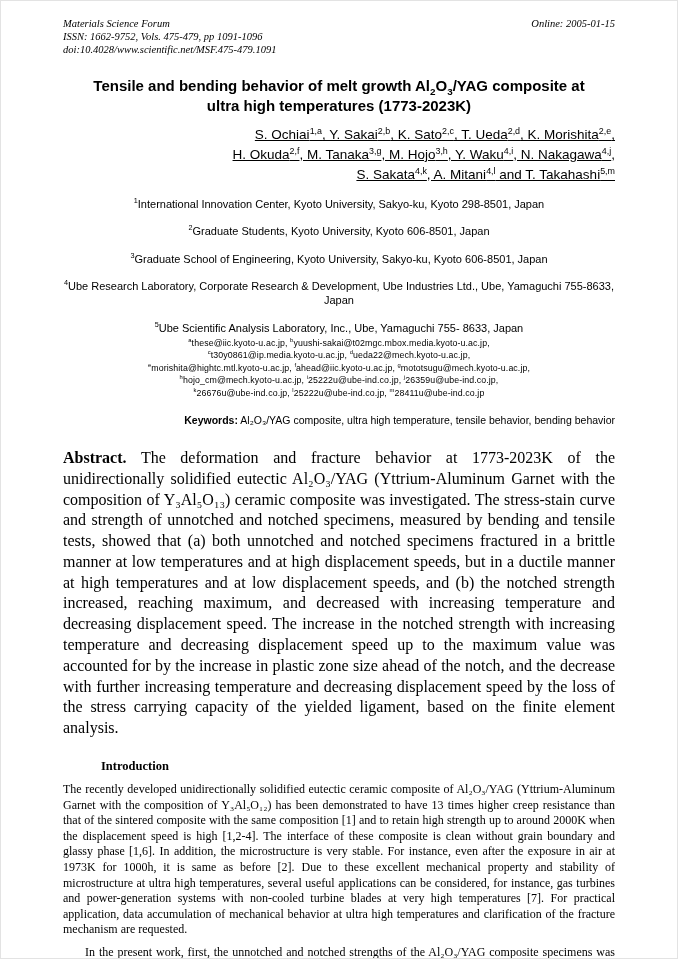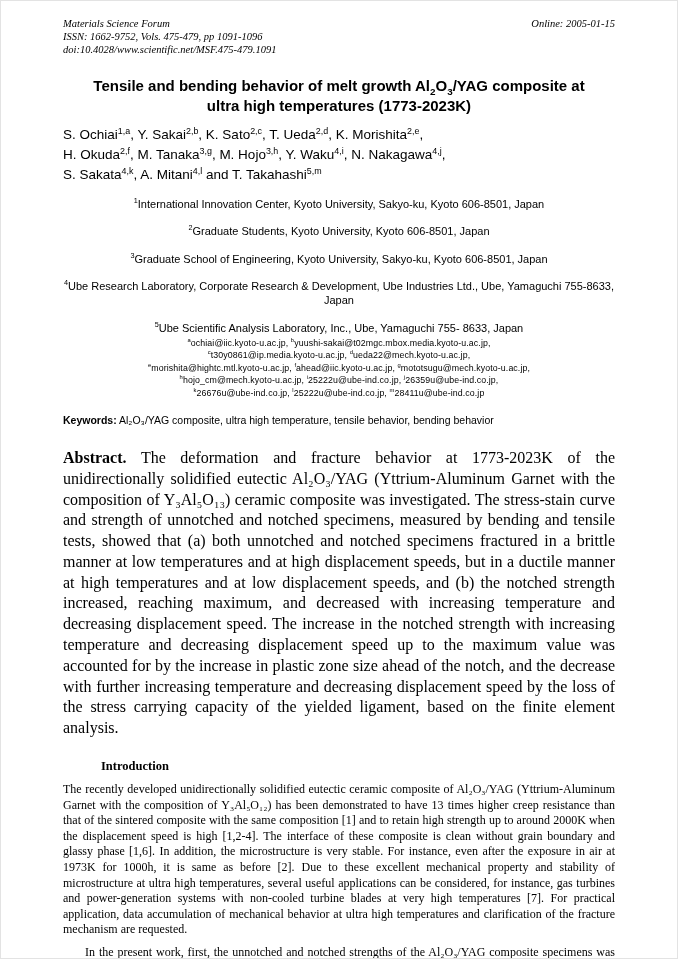--- a/index.html
+++ b/index.html
@@ -18,32 +18,32 @@
     font-family:"Liberation Serif", serif; font-style:italic;
     font-size:10.5px; line-height:1.25;
   }
   .masthead-left div { white-space:nowrap; }
 
   .title {
     margin-top:20px; text-align:center; font-weight:bold;
     font-size:15px; line-height:1.3; font-family:"Liberation Sans", sans-serif;
   }
   .authors {
-    margin-top:10px; text-align:left; font-size:13.5px; line-height:1.45;
+    margin-top:10px; text-align:right; font-size:13.5px; line-height:1.45;text-decoration:underline;
   }
   .affiliations {
     margin-top:13px; text-align:center; font-size:11px; line-height:1.3;
   }
   .affiliations > div { margin-bottom:13px; }
   .affiliations > div:last-child { margin-bottom:0; }
   .emails {
     margin-top:2px; text-align:center; font-size:8.8px; line-height:1.42;
     letter-spacing:0.1px;
   }
-  .keywords { margin-top:15px; font-size:10.5px; line-height:1.3; }
+  .keywords { margin-top:15px; font-size:10.5px; line-height:1.3;text-align:right; }
   .keywords b { font-weight:bold; }
 
   .abstract {
     margin-top:20px; font-family:"Liberation Serif", serif;
     font-size:16px; line-height:1.3; text-align:justify;
   }
   .abstract b { font-weight:bold; }
 
   .section-heading {
     margin-top:20px; font-family:"Liberation Serif", serif;
@@ -74,29 +74,29 @@
       <div><span>ultra high temperatures (1773-2023K)</span></div>
     </div>
 
   <div class="authors" id="authors">
       <div><span>S. Ochiai</span><sup>1,a</sup><span>, Y. Sakai</span><sup>2,b</sup><span>, K. Sato</span><sup>2,c</sup><span>, T. Ueda</span><sup>2,d</sup><span>, K. Morishita</span><sup>2,e</sup><span>,</span></div>
       <div><span>H. Okuda</span><sup>2,f</sup><span>, M. Tanaka</span><sup>3,g</sup><span>, M. Hojo</span><sup>3,h</sup><span>, Y. Waku</span><sup>4,i</sup><span>, N. Nakagawa</span><sup>4,j</sup><span>,</span></div>
       <div><span>S. Sakata</span><sup>4,k</sup><span>, A. Mitani</span><sup>4,l</sup><span> and T. Takahashi</span><sup>5,m</sup></div>
     </div>
 
   <div class="affiliations" id="affiliations">
-      <div><sup>1</sup><span>International Innovation Center, Kyoto University, Sakyo-ku, Kyoto 606-8501, Japan</span></div>
+      <div><sup>1</sup><span>International Innovation Center, Kyoto University, Sakyo-ku, Kyoto 298-8501, Japan</span></div>
       <div><sup>2</sup><span>Graduate Students, Kyoto University, Kyoto 606-8501, Japan</span></div>
       <div><sup>3</sup><span>Graduate School of Engineering, Kyoto University, Sakyo-ku, Kyoto 606-8501, Japan</span></div>
       <div><sup>4</sup><span>Ube Research Laboratory, Corporate Research &amp; Development, Ube Industries Ltd., Ube, Yamaguchi 755-8633, Japan</span></div>
       <div><sup>5</sup><span>Ube Scientific Analysis Laboratory, Inc., Ube, Yamaguchi 755- 8633, Japan</span></div>
     </div>
 
   <div class="emails" id="emails">
-      <div><sup>a</sup><span>ochiai@iic.kyoto-u.ac.jp, </span><sup>b</sup><span>yuushi-sakai@t02mgc.mbox.media.kyoto-u.ac.jp,</span></div>
+      <div><sup>a</sup><span>these@iic.kyoto-u.ac.jp, </span><sup>b</sup><span>yuushi-sakai@t02mgc.mbox.media.kyoto-u.ac.jp,</span></div>
       <div><sup>c</sup><span>t30y0861@ip.media.kyoto-u.ac.jp, </span><sup>d</sup><span>ueda22@mech.kyoto-u.ac.jp,</span></div>
       <div><sup>e</sup><span>morishita@hightc.mtl.kyoto-u.ac.jp, </span><sup>f</sup><span>ahead@iic.kyoto-u.ac.jp, </span><sup>g</sup><span>mototsugu@mech.kyoto-u.ac.jp,</span></div>
       <div><sup>h</sup><span>hojo_cm@mech.kyoto-u.ac.jp, </span><sup>i</sup><span>25222u@ube-ind.co.jp, </span><sup>j</sup><span>26359u@ube-ind.co.jp,</span></div>
       <div><sup>k</sup><span>26676u@ube-ind.co.jp, </span><sup>l</sup><span>25222u@ube-ind.co.jp,  </span><sup>m</sup><span>28411u@ube-ind.co.jp</span></div>
     </div>
 
   <p class="keywords"><b>Keywords:</b> <span>Al₂O₃/YAG composite, ultra high temperature, tensile behavior, bending behavior</span></p>
 
   <p class="abstract"><b>Abstract.</b> <span>The deformation and fracture behavior at 1773-2023K of the unidirectionally solidified eutectic Al₂O₃/YAG (Yttrium-Aluminum Garnet with the composition of Y₃Al₅O₁₃) ceramic composite was investigated. The stress-stain curve and strength of unnotched and notched specimens, measured by bending and tensile tests, showed that (a) both unnotched and notched specimens fractured in a brittle manner at low temperatures and at high displacement speeds, but in a ductile manner at high temperatures and at low displacement speeds, and (b) the notched strength increased, reaching maximum, and decreased with increasing temperature and decreasing displacement speed. The increase in the notched strength with increasing temperature and decreasing displacement speed up to the maximum value was accounted for by the increase in plastic zone size ahead of the notch, and the decrease with further increasing temperature and decreasing displacement speed by the loss of the stress carrying capacity of the yielded ligament, based on the finite element analysis.</span></p>
 

